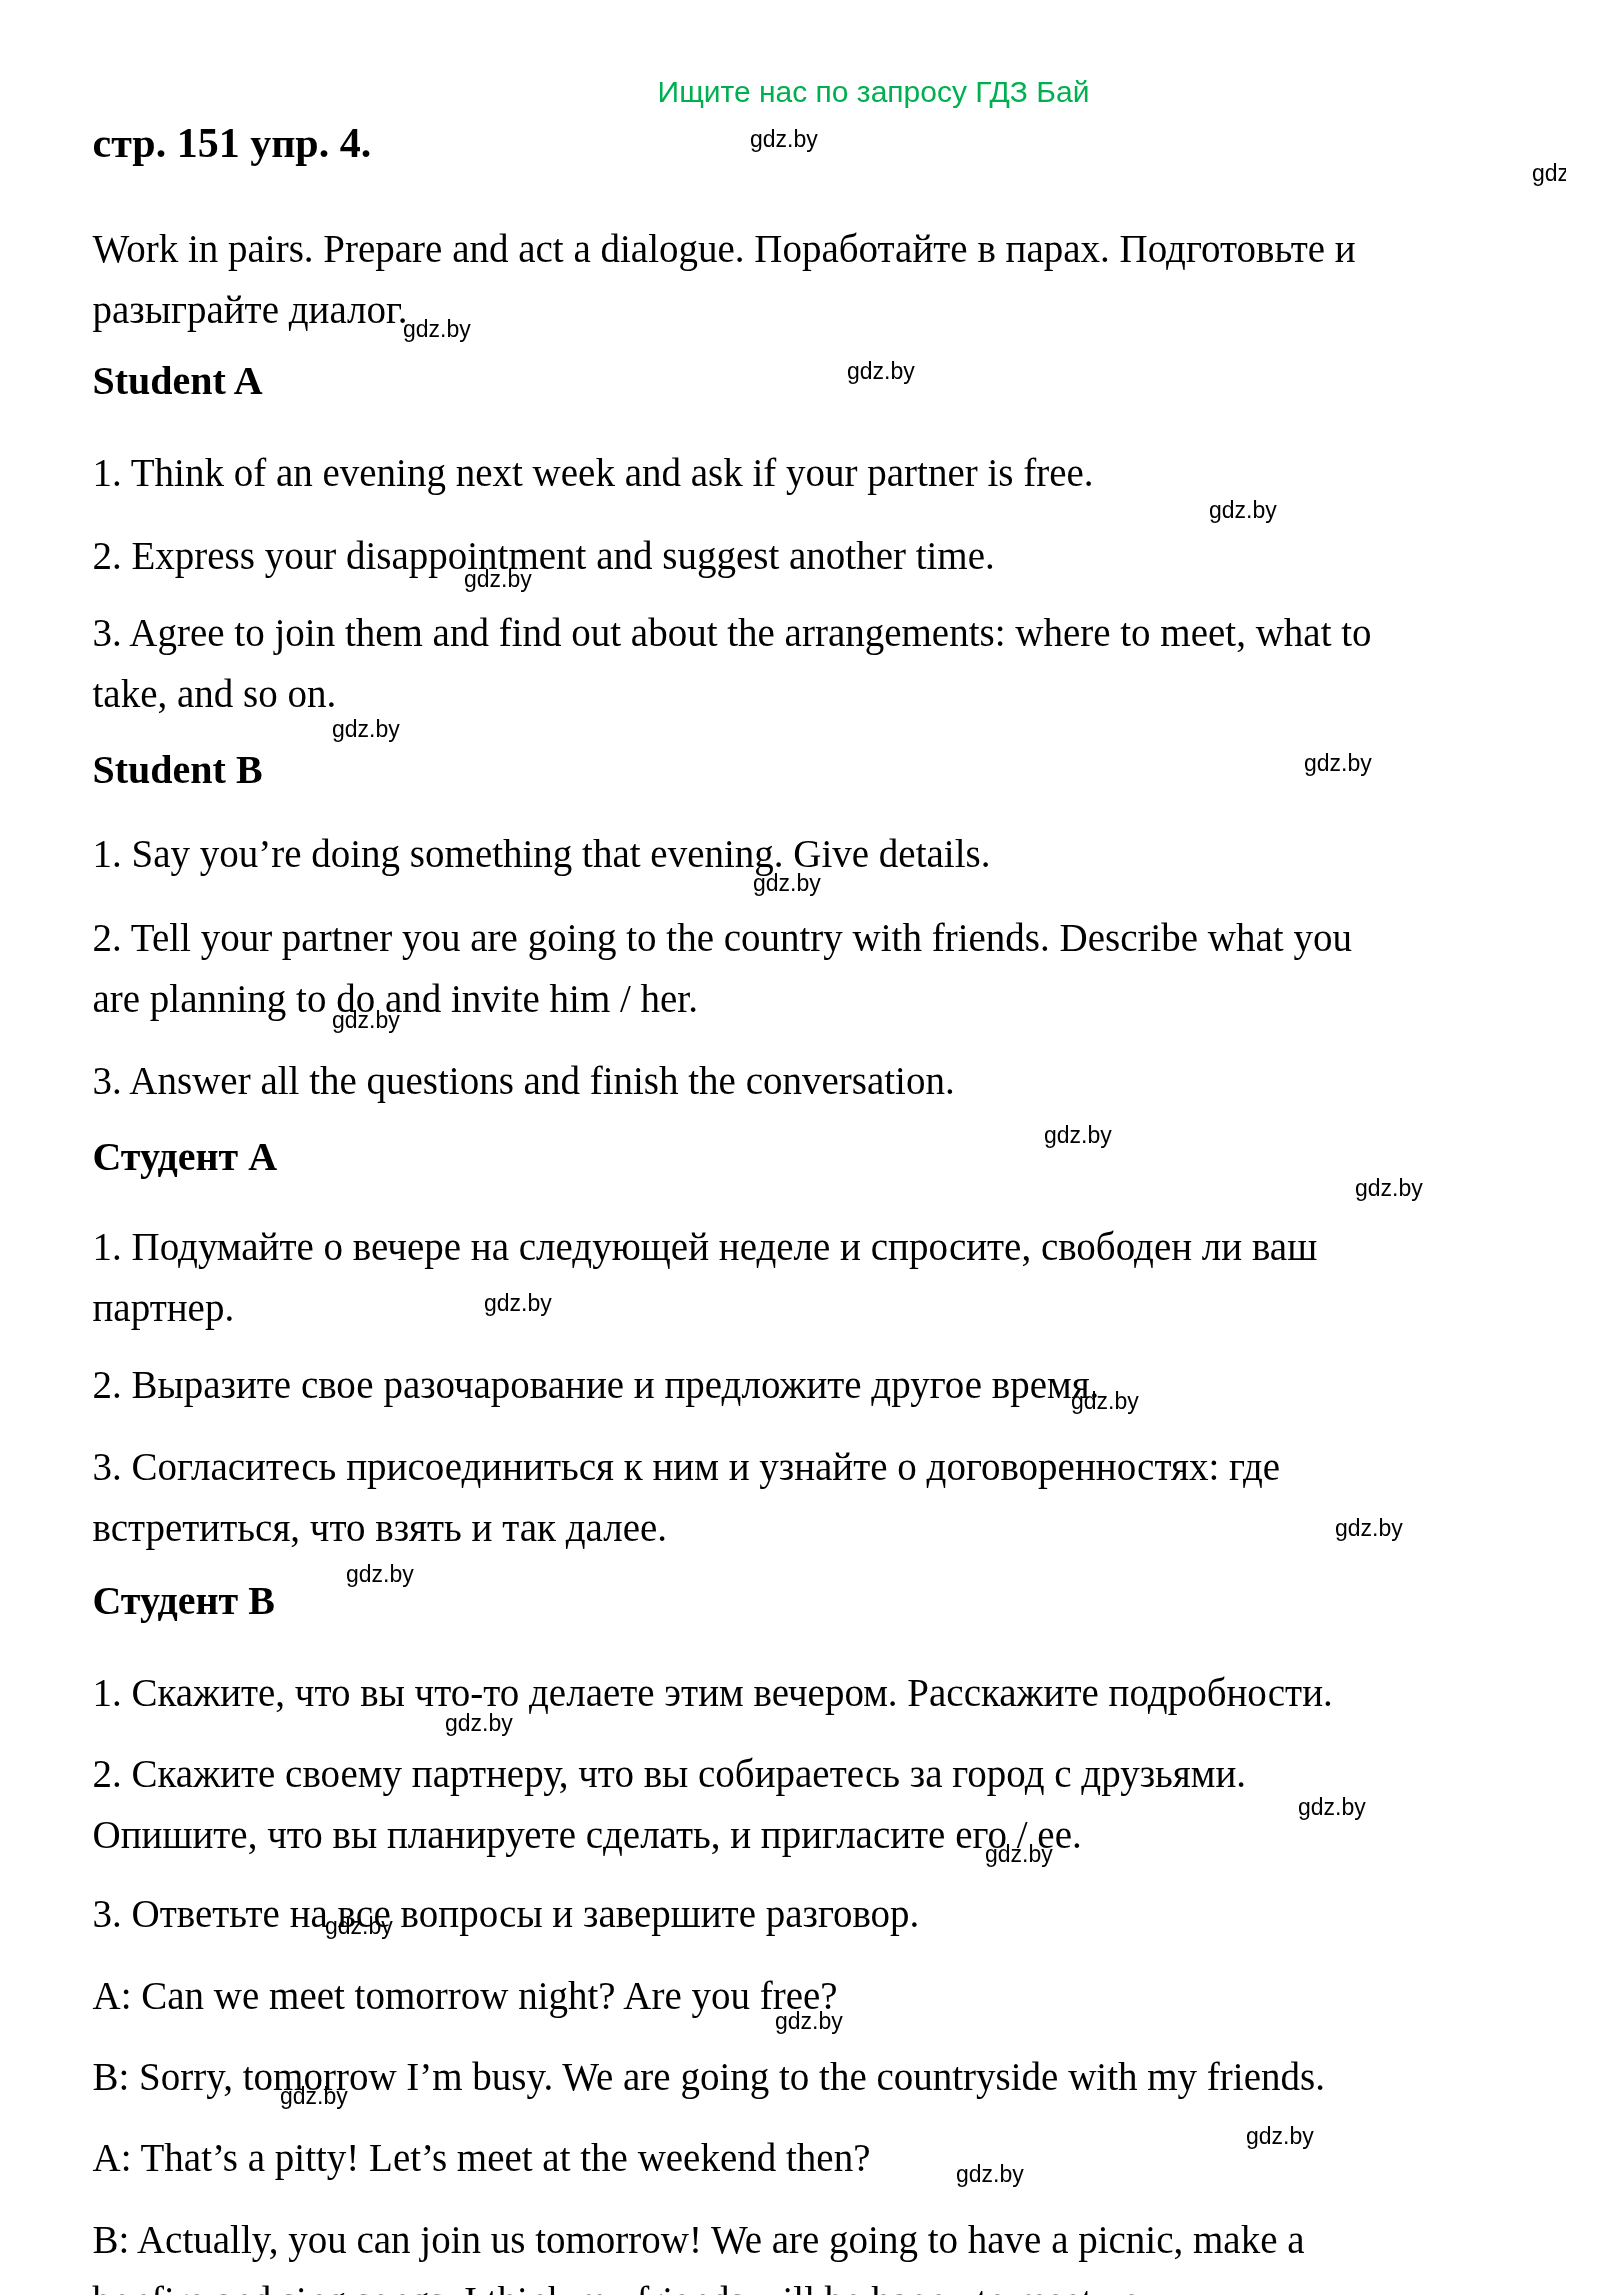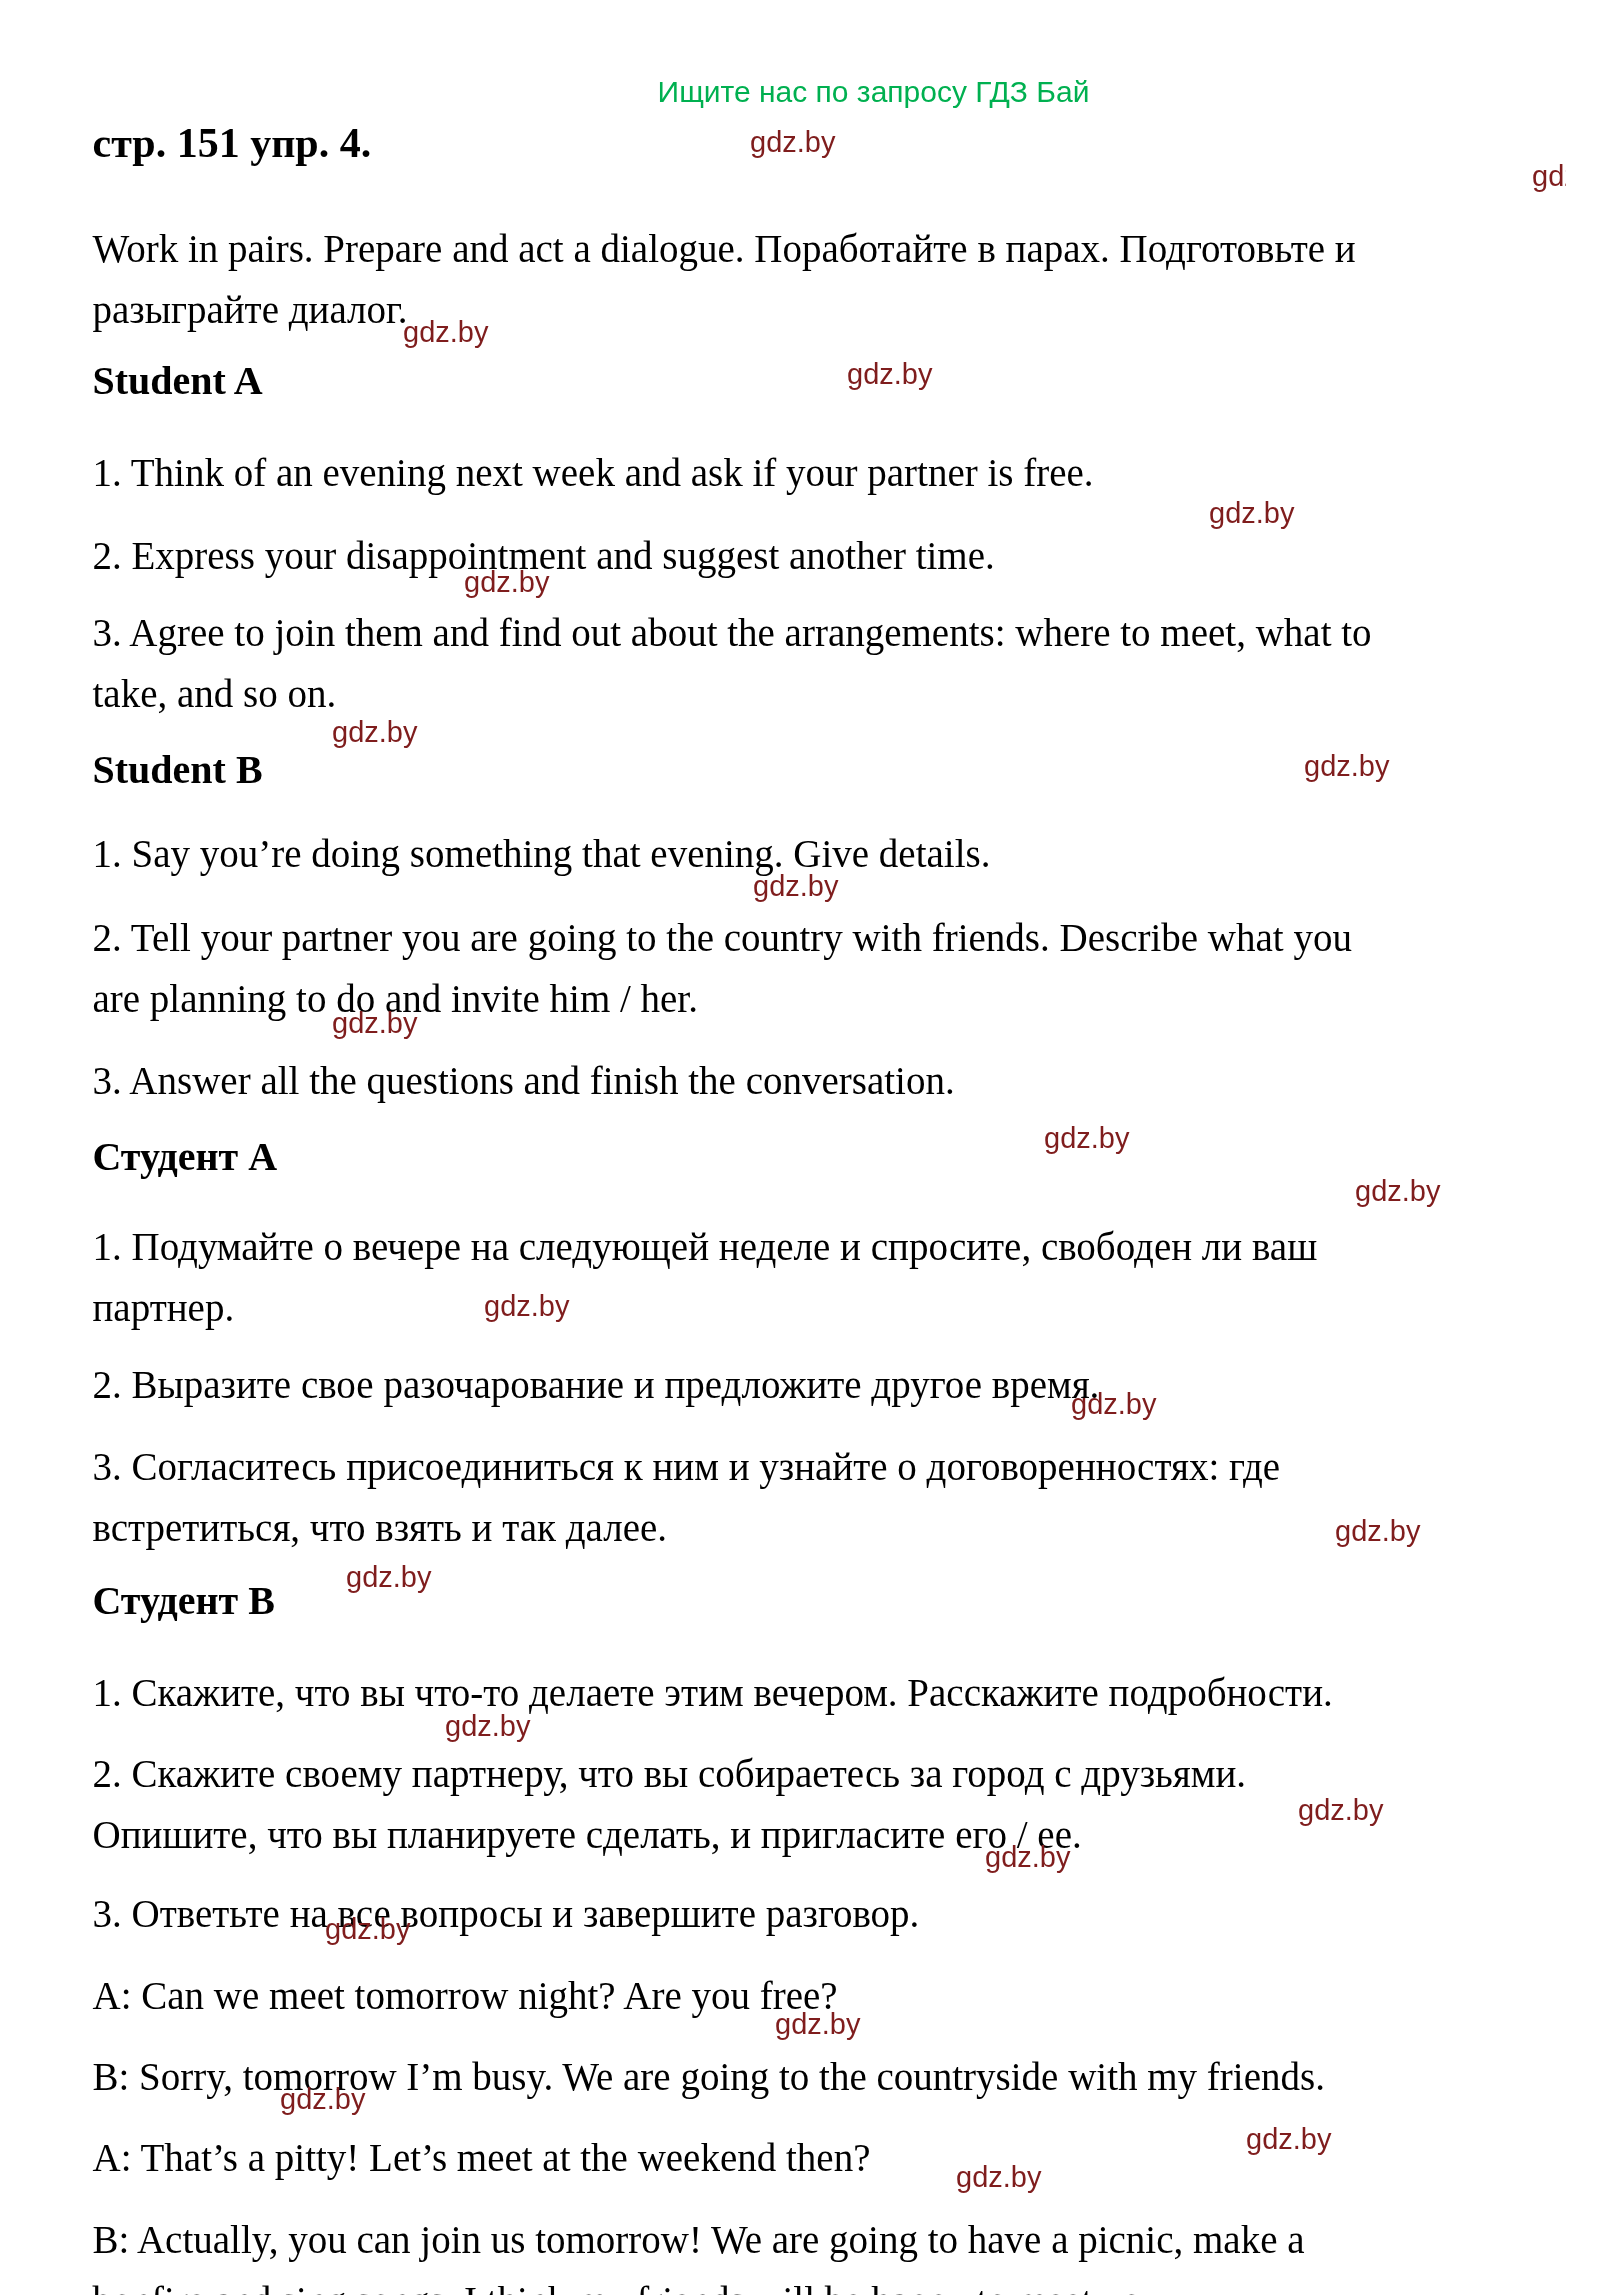--- a/index.html
+++ b/index.html
@@ -40,22 +40,22 @@
     position: absolute;
     left: 20.5px;
     width: 1570px;
     font-size: 39px;
     line-height: 61px;
     white-space: pre-line;
   }
   .wm {
     position: absolute;
     font-family: "Liberation Sans", sans-serif;
-    font-size: 29px;
-    color: #7f1d1d;
+    font-size: 23px;
+    color: #000000;
     white-space: nowrap;
   }
   
   .pos-intro { top: 146px; font-family: Liberation Serif, serif; }
   .pos-hA   { top: 285px; }
   .pos-a1   { top: 370px; }
   .pos-a2   { top: 453px; }
   .pos-a3   { top: 530px; }
   .pos-hB   { top: 674px; }
   .pos-b1   { top: 751px; }

